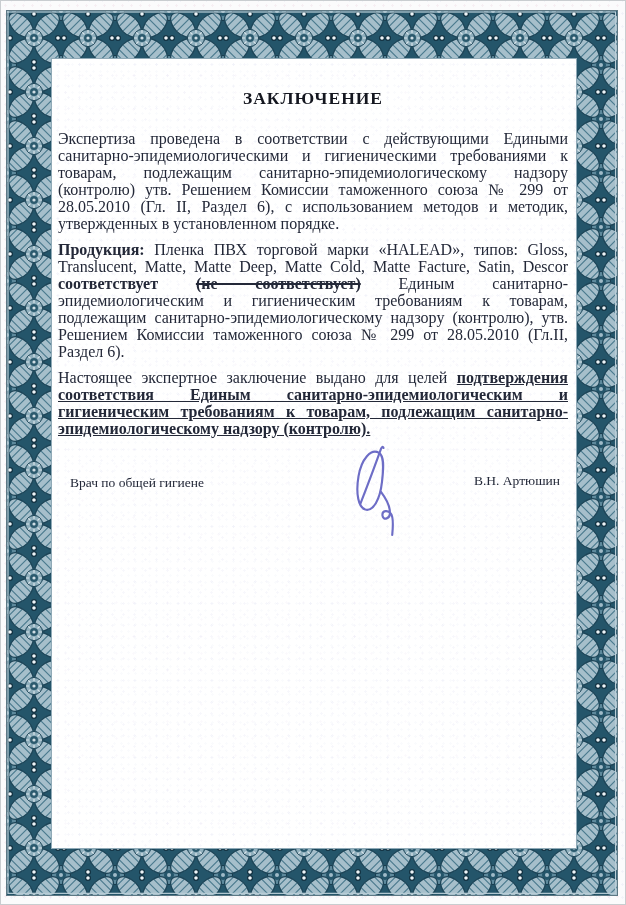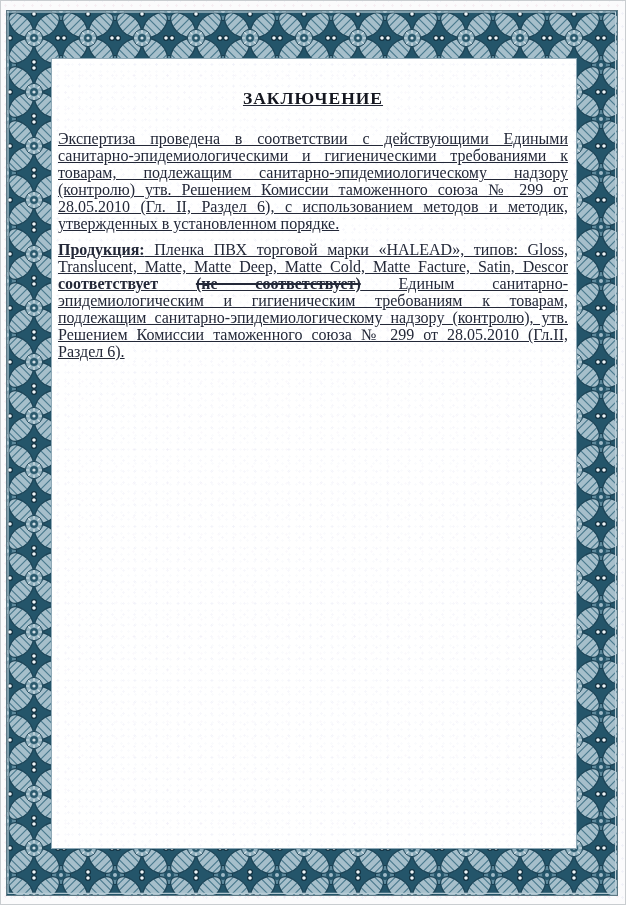--- a/index.html
+++ b/index.html
@@ -37,21 +37,20 @@
     border:1px solid #90aab7;
     padding:0 8px 0 6px;
     color:var(--text-color);
     
     background-image:
       radial-gradient(rgba(120,120,200,0.055) 1px, transparent 1.3px),
       radial-gradient(rgba(170,130,200,0.045) 1px, transparent 1.3px),
       radial-gradient(rgba(120,150,200,0.04) 1px, transparent 1.2px);
     background-size:11px 11px, 17px 17px, 7px 7px;
     background-position:0 0, 5px 8px, 3px 2px;
-    text-decoration:underline;
   }
   .title{
     margin:29px 0 0 0;
     text-align:center;
     font-size:17.5px;
     font-weight:bold;
     letter-spacing:1px;
     color:#14161f;
   }
   .para{
@@ -130,16 +129,28 @@
   </div>
 
   <div class="paper">
 
     <h1 class="title">ЗАКЛЮЧЕНИЕ</h1>
 
     <p class="para first"><span>Экспертиза проведена в соответствии с действующими Едиными санитарно-эпидемиологическими и гигиеническими требованиями к товарам, подлежащим санитарно-эпидемиологическому надзору (контролю) утв. Решением Комиссии таможенного союза № 299 от 28.05.2010 (Гл. II, Раздел 6), с использованием методов и методик, утвержденных в установленном порядке.</span></p>
 
     <p class="para"><span class="b">Продукция:</span><span> Пленка ПВХ торговой марки «HALEAD», типов: Gloss, Translucent, Matte, Matte Deep, Matte Cold, Matte Facture, Satin, Descor </span><span class="b">соответствует</span><span class="b"> </span><span class="b s">(не соответствует)</span><span> Единым санитарно-эпидемиологическим и гигиеническим требованиям к товарам, подлежащим санитарно-эпидемиологическому надзору (контролю), утв. Решением Комиссии таможенного союза № 299 от 28.05.2010 (Гл.II, Раздел 6).</span></p>
 
+    <p class="para"><span>Настоящее экспертное заключение выдано для целей </span><span class="b u">подтверждения соответствия Единым санитарно-эпидемиологическим и гигиеническим требованиям к товарам, подлежащим санитарно-эпидемиологическому надзору (контролю).</span></p>
 
+    <div class="sigblock">
+      <span class="sig-pos">Врач по общей гигиене</span>
+
+      <svg class="sig-ink" viewBox="0 0 90 98" fill="none" stroke="#5a5abf" stroke-width="2.2" stroke-linecap="round" stroke-linejoin="round">
+        <path d="M44,10 C36,5 26,16 23,34 C20,52 23,66 30,68 C38,70 45,58 47,40 C49,23 49,13 44,10 Z"></path>
+        <path d="M25,62 C32,44 41,20 46,6 C46.8,3.8 48,3.2 48.6,5"></path>
+        <path d="M46,50 C52,58 56,66 55,73 C54.4,78 48,79 47.5,74 C47,69 53,68 56,72 C58.5,75 58.5,84 57.5,94"></path>
+      </svg>
+
+      <span class="sig-name">В.Н. Артюшин</span>
+    </div>
 
   </div>
 </div>
 
 </body></html>

